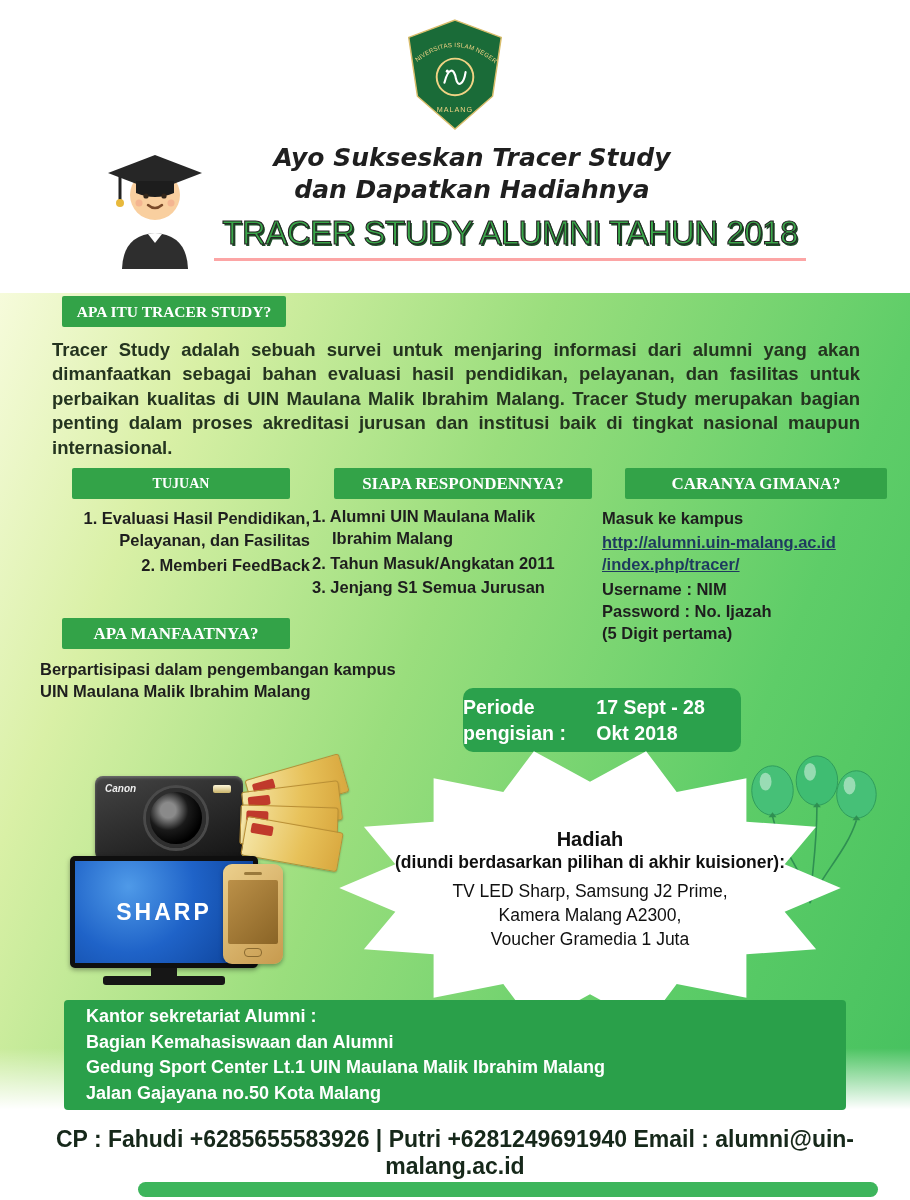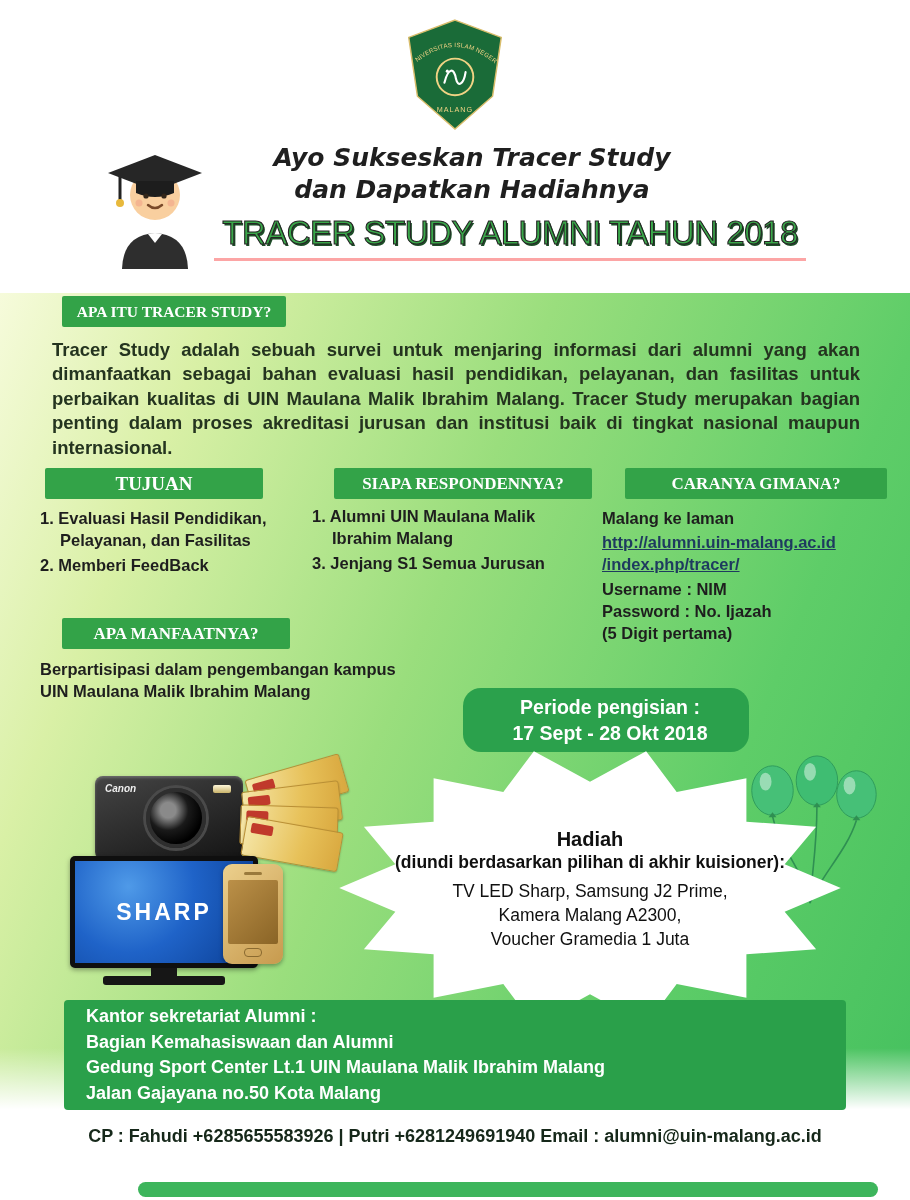--- a/index.html
+++ b/index.html
@@ -28,50 +28,50 @@
   .title-text{display:inline-block;font-weight:normal;font-size:33px;letter-spacing:-0.5px;
     color:#3aa84a;-webkit-text-stroke:1.1px #252525;
     text-shadow:1.5px 2px 0 #1d4d28;
     padding:0 8px 6px;border-bottom:3px solid #fca5a5;}
 
   
   .banner{position:absolute;height:31px;background:#33a348;color:#fff;
     font-family:"Liberation Serif",serif;font-weight:bold;
     display:flex;align-items:center;justify-content:center;border-radius:2px;margin-left:24px;}
   .banner-apa{left:38px;top:296px;width:224px;font-size:15.5px;}
-  .banner-tujuan{left:21px;top:468px;width:218px;font-size:19px;}
+  .banner-tujuan{left:48px;top:468px;width:218px;font-size:14px;}
   .banner-siapa{left:310px;top:468px;width:258px;font-size:17px;}
   .banner-cara{left:601px;top:468px;width:262px;font-size:17px;}
   .banner-manfaat{left:38px;top:618px;width:228px;font-size:17px;}
 
   
   .about-body{position:absolute;left:52px;top:338px;width:808px;
     font-size:18.5px;font-weight:bold;color:#24341f;line-height:1.32;text-align:justify;}
 
   
   .list{position:absolute;font-size:16.5px;font-weight:bold;color:#1e1e1e;line-height:1.32;}
-  .tujuan-list{left:40px;top:508px;width:270px;}
+  .tujuan-list{left:40px;top:508px;width:270px;text-align:right;}
   .siapa-list{left:312px;top:506px;width:262px;}
   .li{padding-left:20px;text-indent:-20px;margin-bottom:3px;}
 
   
   .cara-block{position:absolute;left:602px;top:508px;width:290px;
     font-size:16.5px;font-weight:bold;color:#1e1e1e;line-height:1.32;}
   .cara-intro{margin-bottom:2px;}
   .url div{text-decoration:underline;color:#1e3a5f;cursor:pointer;}
   .cred-gap{margin-top:4px;}
 
   
   .manfaat-body{position:absolute;left:40px;top:658px;width:380px;
     font-size:16.5px;font-weight:bold;color:#1e1e1e;line-height:1.35;}
 
   
   .periode{position:absolute;left:463px;top:688px;width:278px;height:64px;background:#2ba14c;
-    border-radius:18px;color:#fff;font-weight:bold;font-size:19.5px;line-height:1.35;
-    display:flex;flex-direction:column;align-items:center;justify-content:center;padding-left:8px;}
+    border-radius:10px;color:#fff;font-weight:bold;font-size:19.5px;line-height:1.35;
+    display:flex;flex-direction:row;align-items:center;justify-content:center;}
 
   
   .camera{position:absolute;left:95px;top:776px;width:148px;height:84px;border-radius:8px;
     background:linear-gradient(160deg,#454545,#141414);box-shadow:inset 0 2px 3px rgba(255,255,255,.22),0 2px 4px rgba(0,0,0,.3);}
   .camera .lens{position:absolute;left:55%;top:50%;transform:translate(-50%,-50%);
     width:52px;height:52px;border-radius:50%;
     background:radial-gradient(circle at 35% 35%,#8a8a8a 0 16%,#1a1a1a 42%,#000 72%);
     border:4px solid #2e2e2e;box-shadow:0 0 0 3px #4a4a4a;}
   .camera .brand{position:absolute;left:10px;top:7px;color:#eee;font-style:italic;font-weight:bold;font-size:10px;}
   .camera .flash{position:absolute;right:12px;top:9px;width:18px;height:8px;border-radius:2px;
@@ -114,21 +114,21 @@
   .hadiah-sub{font-size:17.5px;font-weight:bold;margin-bottom:6px;}
   .hadiah-line{font-size:17.5px;line-height:1.38;}
 
   
   .kantor{position:absolute;left:64px;top:1000px;width:782px;height:110px;background:#2aa04a;
     border-radius:4px;color:#fff;font-weight:bold;font-size:18px;line-height:1.42;
     padding:4px 22px;box-sizing:border-box;}
 
   
   .contact{position:absolute;left:0;top:1126px;width:910px;text-align:center;
-    font-weight:bold;font-size:18px;color:#16281a;}
+    font-weight:bold;font-size:23px;color:#16281a;}
 
   
   .strip{position:absolute;left:138px;top:1182px;width:740px;height:15px;background:#3db55c;border-radius:8px;}
 </style>
 </head>
 <body>
 
 <div class="poster">
 
   <div class="green-band"></div>
@@ -181,25 +181,26 @@
   <div class="banner banner-siapa">SIAPA RESPONDENNYA?</div>
   <div class="banner banner-cara">CARANYA GIMANA?</div>
 
   <div class="list tujuan-list">
     <div class="li">1. Evaluasi Hasil Pendidikan, Pelayanan, dan Fasilitas</div>
     <div class="li">2. Memberi FeedBack</div>
   </div>
 
   <div class="list siapa-list">
     <div class="li">1. Alumni UIN Maulana Malik Ibrahim Malang</div>
+    <div class="li">2. Tahun Masuk/Angkatan 2011</div>
     <div class="li">3. Jenjang S1 Semua Jurusan</div>
   </div>
 
   <div class="cara-block">
-    <div class="cara-intro">Malang ke laman</div>
+    <div class="cara-intro">Masuk ke kampus</div>
     <div class="url">
       <div>http://alumni.uin-malang.ac.id</div>
       <div>/index.php/tracer/</div>
     </div>
     <div class="cred-gap">Username : NIM</div>
     <div>Password : No. Ijazah</div>
     <div>(5 Digit pertama)</div>
   </div>
 
   <div class="banner banner-manfaat">APA MANFAATNYA?</div>

